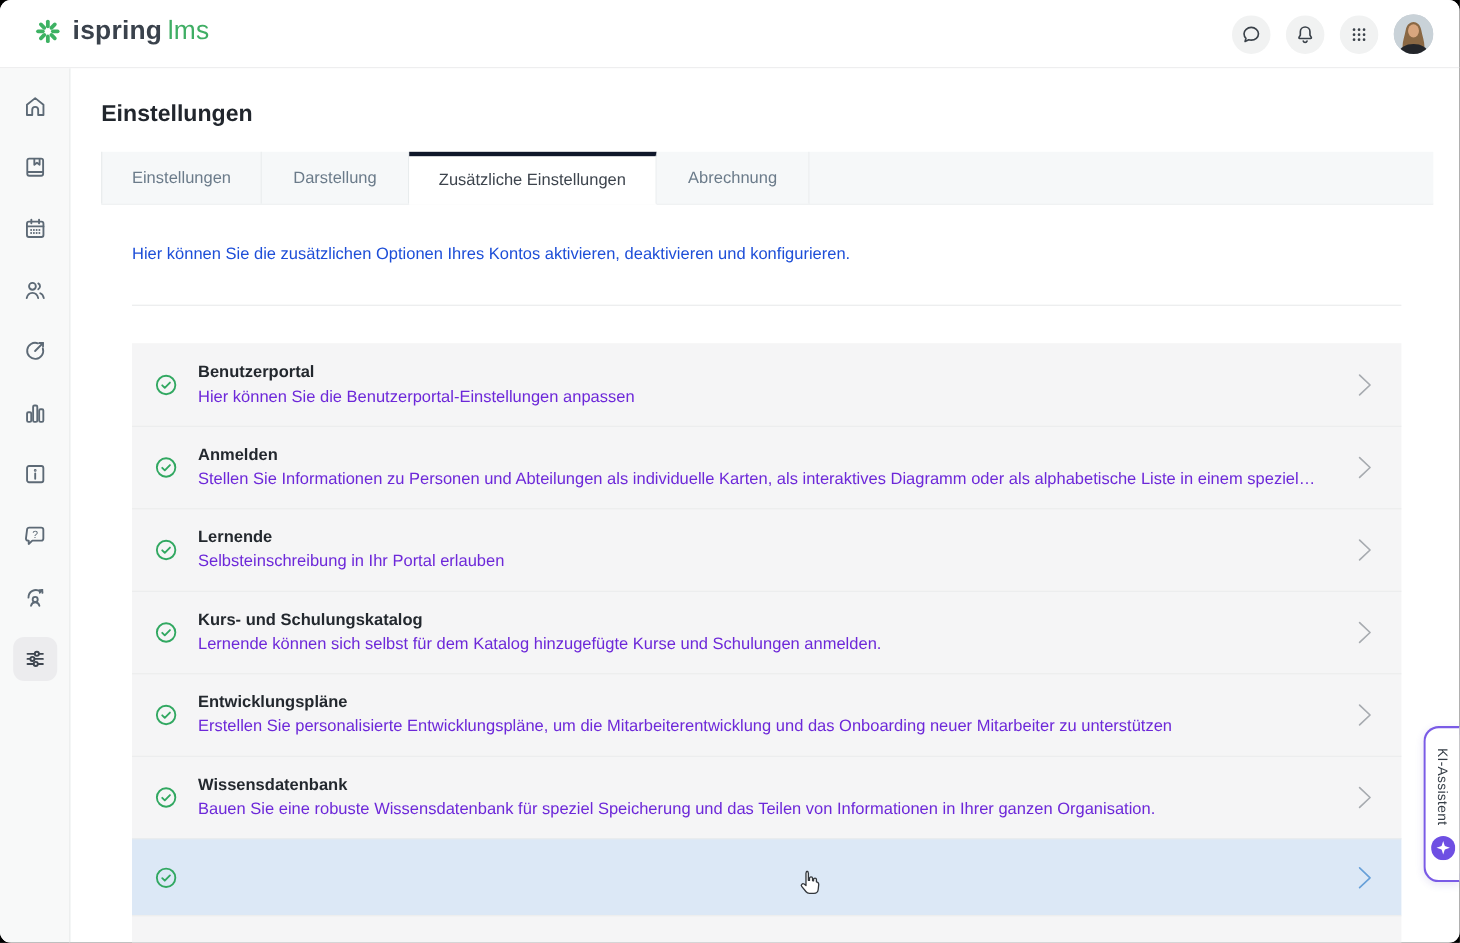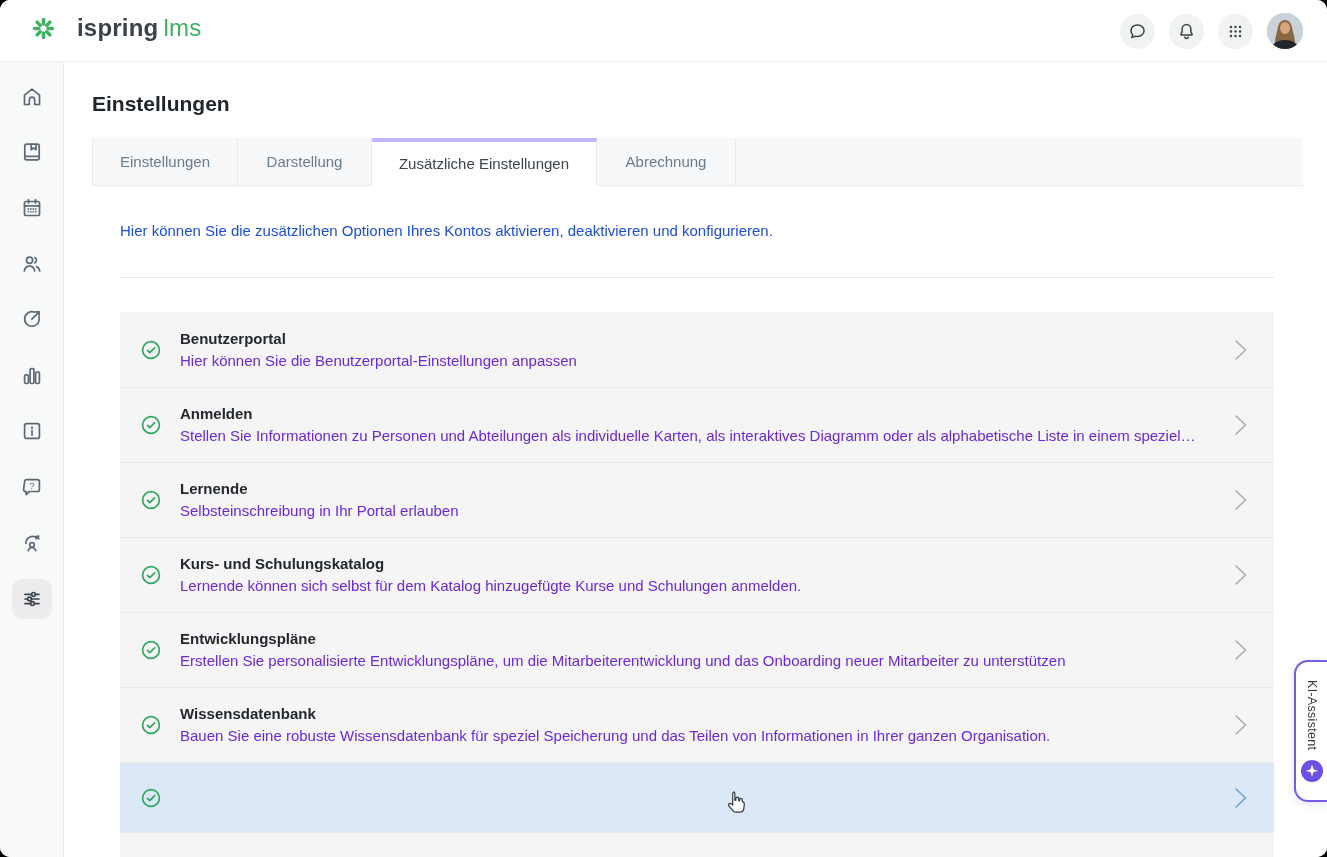--- a/index.html
+++ b/index.html
@@ -2,21 +2,21 @@
 <html><head>
 <meta charset="utf-8">
 <style>
   * { margin:0; padding:0; box-sizing:border-box; }
   html,body { background:#000; }
   body { font-family:"Liberation Sans", sans-serif; }
   .window { position:relative; width:1327px; height:857px; background:#fff; border-radius:10px; overflow:hidden; }
 
   
   .header { position:absolute; top:0; left:0; right:0; height:62px; background:#fff; border-bottom:1px solid #ededee; z-index:5; }
-  .logo { position:absolute; left:30px; top:14px; display:flex; align-items:center; gap:20px; }
+  .logo { position:absolute; left:30px; top:14px; display:flex; align-items:center; gap:9px; }
   .logo-burst { width:27px; height:27px; }
   .logo-text { font-size:24px; letter-spacing:.2px; }
   .logo-brand { font-weight:700; color:#3a424c; }
   .logo-product { color:#3fae64; margin-left:5px; }
   .header-actions { position:absolute; right:24px; top:13px; display:flex; align-items:center; gap:14px; }
   .hbtn { width:35px; height:35px; border-radius:50%; background:#f1f2f2; border:none; display:flex; align-items:center; justify-content:center; color:#3a4149; cursor:pointer; }
   .hbtn svg { width:21px; height:21px; }
   .avatar { width:36px; height:36px; border-radius:50%; overflow:hidden; border:none; padding:0; background:#c6ccd2; cursor:pointer; }
 
   
@@ -27,21 +27,21 @@
   .active-indicator { position:absolute; left:0; top:513px; width:4px; height:48px; background:#2fab60; border-radius:0 4px 4px 0; }
 
   
   .main { position:absolute; top:62px; left:64px; right:0; bottom:0; background:#fff; }
   .page-title { position:absolute; left:28px; top:30px; font-size:21px; font-weight:700; color:#21262d; }
 
   .tabs { position:absolute; left:28px; top:76px; width:1211px; height:48px; display:flex; border-bottom:1px solid #e7eaec; }
   .tab { display:flex; align-items:center; justify-content:center; font-size:15px; color:#6b7b8a; background:#f6f8f9; border-right:1px solid #e7eaec; cursor:pointer; }
   .tab:first-child { border-left:1px solid #e7eaec; }
   .tab.t0 { width:146px; } .tab.t1 { width:134px; } .tab.t2 { width:225px; } .tab.t3 { width:139px; }
-  .tab.active { background:#fff; color:#3d444d; border-top:4px solid #c4b5fd; border-right:1px solid #e7eaec; margin-bottom:-1px; border-bottom:1px solid #fff; }
+  .tab.active { background:#fff; color:#3d444d; border-top:4px solid #0f172a; border-right:1px solid #e7eaec; margin-bottom:-1px; border-bottom:1px solid #fff; }
   .tab-filler { flex:1; background:#f6f8f9; }
 
   .description { position:absolute; left:56px; top:160px; font-size:15px; color:#1d4ed8; }
   .divider { position:absolute; left:56px; top:215px; width:1154px; height:1px; background:#e9eaeb; }
 
   .settings-list { position:absolute; left:56px; top:250px; width:1154px; }
   .row { position:relative; height:75px; background:#f5f5f6; cursor:pointer; }
   .row + .row { border-top:1px solid #eaebec; }
   .row.highlighted { height:70px; background:#dce8f6; }
   .row.partial { height:25px; }

